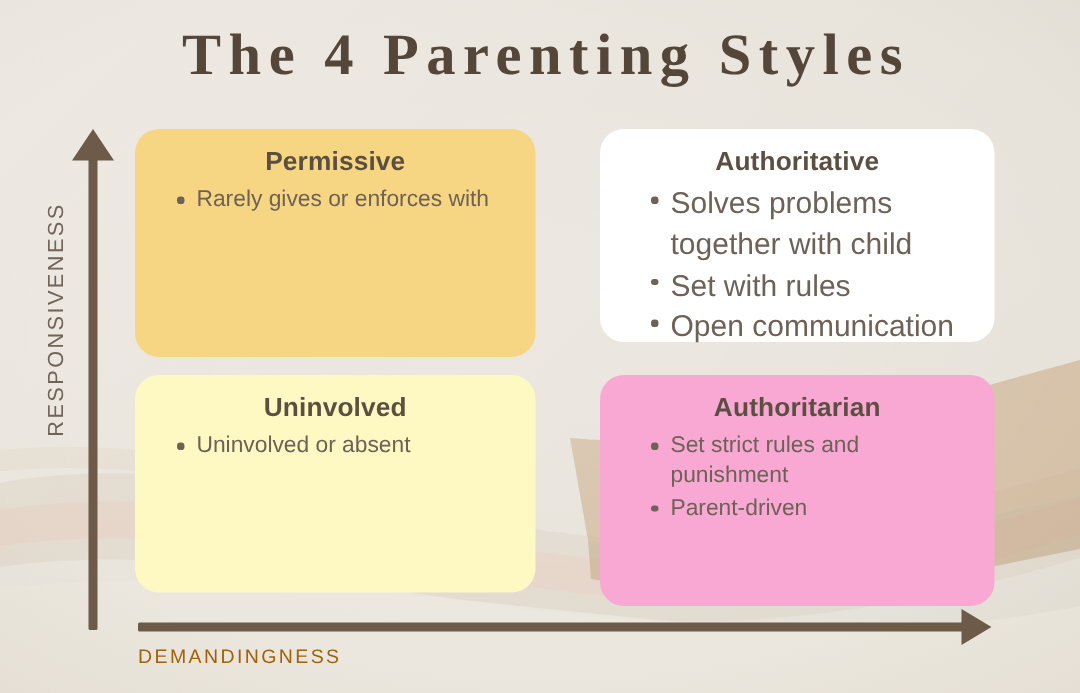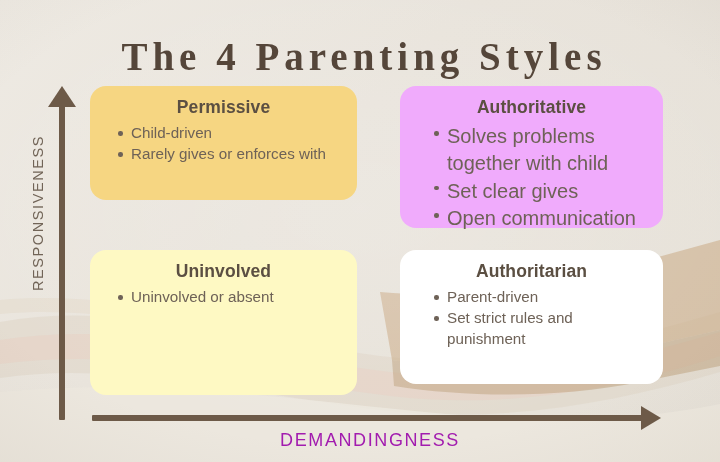--- a/index.html
+++ b/index.html
@@ -47,21 +47,20 @@
     left: 8px;
     right: 0;
     top: 14px;
     text-align: center;
     font-family: "Liberation Serif", "DejaVu Serif", serif;
     font-size: 39px;
     font-weight: 700;
     letter-spacing: 5.0px;
     color: #55463a;
     white-space: nowrap;
-    margin-top: 20px;
   }
 
   
   .axis-y-line {
     position: absolute;
     left: 59px;
     top: 102px;
     width: 6px;
     height: 318px;
     background: #6d5a48;
@@ -106,39 +105,39 @@
     font-weight: 400;
     letter-spacing: 1.6px;
     color: #716457;
     white-space: nowrap;
   }
   .axis-x-label {
     position: absolute;
     left: 92px;
     width: 556px;
     top: 430px;
-    text-align: center;
-    font-size: 18px;
+    text-align: left;
+    font-size: 13px;
     font-weight: 400;
     letter-spacing: 1.6px;
-    color: #a21caf;
+    color: #a16207;
     white-space: nowrap;
   }
 
   
   .card {
     position: absolute;
     border-radius: 16px;
     box-sizing: border-box;
     padding: 0;
   }
-  .card-permissive    { left: 90px;  top: 86px;  width: 267px; height: 114px; background: #f6d682; }
-  .card-authoritative { left: 400px; top: 86px;  width: 263px; height: 142px; background: #f0abfc; }
+  .card-permissive    { left: 90px;  top: 86px;  width: 267px; height: 152px; background: #f6d682; }
+  .card-authoritative { left: 400px; top: 86px;  width: 263px; height: 142px; background: #ffffff; }
   .card-uninvolved    { left: 90px;  top: 250px; width: 267px; height: 145px; background: #fef9c3; }
-  .card-authoritarian { left: 400px; top: 250px; width: 263px; height: 134px; background: #ffffff; }
+  .card-authoritarian { left: 400px; top: 250px; width: 263px; height: 154px; background: #f9a8d4; }
 
   .card-title {
     text-align: center;
     font-size: 17.5px;
     font-weight: 700;
     color: #5b4f42;
     margin: 11px 0 5px 0;
     letter-spacing: .1px;
   }
   .card-list {
@@ -192,42 +191,41 @@
   <div class="axis-y-head"></div>
   <div class="axis-y-label">RESPONSIVENESS</div>
 
   <div class="axis-x-line"></div>
   <div class="axis-x-head"></div>
   <div class="axis-x-label">DEMANDINGNESS</div>
 
   <div class="card card-permissive">
     <div class="card-title">Permissive</div>
     <ul class="card-list">
-      <li>Child-driven</li>
       <li>Rarely gives or enforces with</li>
     </ul>
   </div>
 
   <div class="card card-authoritative">
     <div class="card-title">Authoritative</div>
     <ul class="card-list">
       <li>Solves problems together with child</li>
-      <li>Set clear gives</li>
+      <li>Set with rules</li>
       <li>Open communication</li>
     </ul>
   </div>
 
   <div class="card card-uninvolved">
     <div class="card-title">Uninvolved</div>
     <ul class="card-list">
       <li>Uninvolved or absent</li>
     </ul>
   </div>
 
   <div class="card card-authoritarian">
     <div class="card-title">Authoritarian</div>
     <ul class="card-list">
+      <li>Set strict rules and punishment</li>
       <li>Parent-driven</li>
-      <li>Set strict rules and punishment</li>
     </ul>
   </div>
 
 </div>
 
 </body></html>

